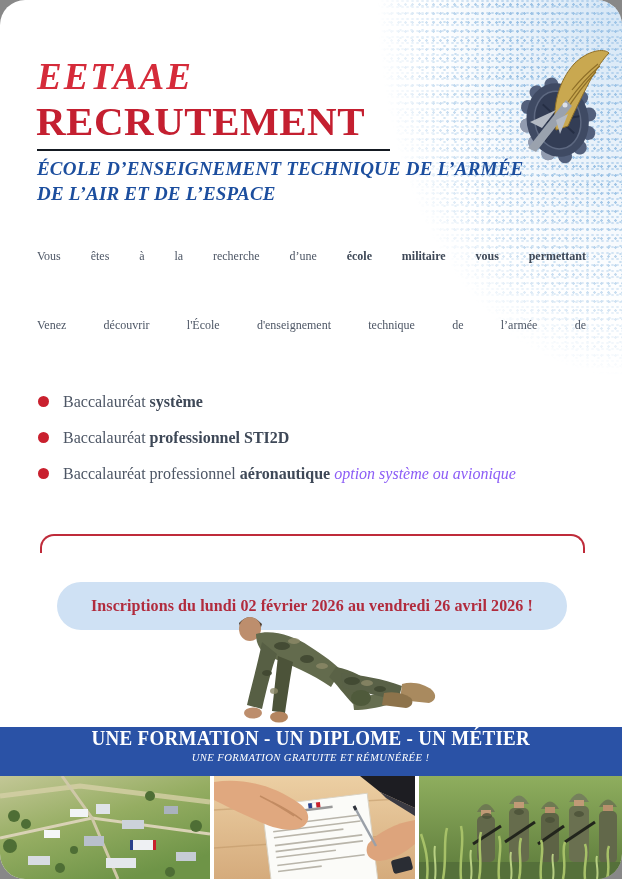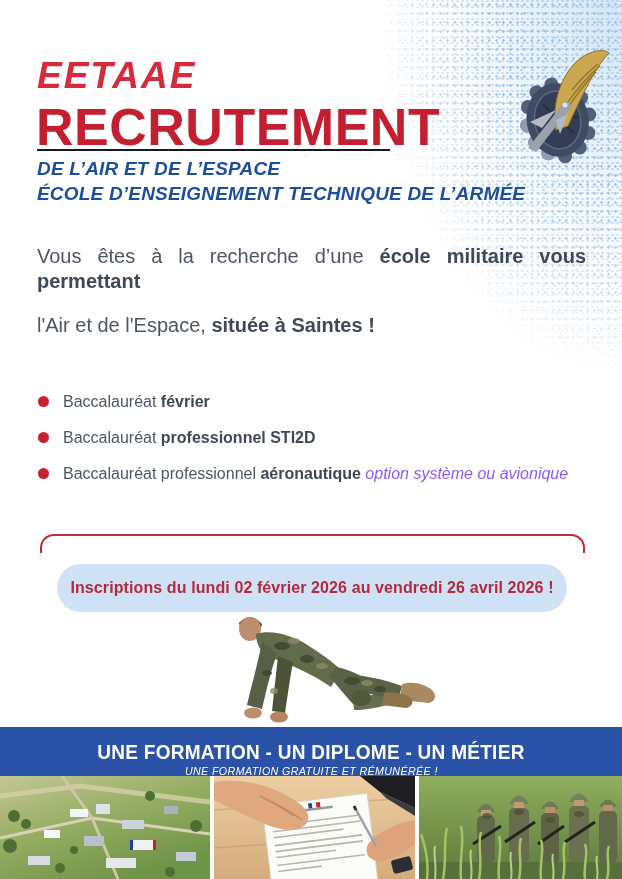--- a/index.html
+++ b/index.html
@@ -1,20 +1,21 @@
 <!DOCTYPE html>
 <html style="--brand-red: #d52b3a; --title-red: #c41f30; --subtitle-blue: #1c4e9e; --body-text: #4d5665; --bullet-red: #c9202e; --pill-bg: #cfe1f4; --pill-text: #b12b3d; --pill-border: #bf2b3a; --banner-bg: #2a52a6;"><head>
 <meta charset="utf-8">
 <style>
   html,body { margin:0; padding:0; background:#888; }
   .page {
     position:relative; width:622px; height:879px; margin:0 auto;
     background:#ffffff; overflow:hidden;
-    font-family:Liberation Sans, sans-serif;
+    font-family:Liberation Serif, serif;
     color: var(--body-text, #4d5665);
+    border-radius: 25px;
   }
   
   .speckle {
     position:absolute; top:0; right:0; width:255px; height:470px;
     background-image:
       radial-gradient(110% 95% at 100% 0%, rgba(160,198,233,.45), rgba(160,198,233,0) 72%),
       radial-gradient(circle, #9cc2e4 1px, rgba(156,194,228,0) 1.5px),
       radial-gradient(circle, #c2daf0 1px, rgba(194,218,240,0) 1.4px),
       radial-gradient(circle, #afd0ea 1px, rgba(175,208,234,0) 1.3px);
     background-size: 100% 100%, 7px 9px, 5px 6px, 11px 8px;
@@ -22,71 +23,71 @@
     -webkit-mask-image: radial-gradient(120% 100% at 100% 0%, #000 38%, rgba(0,0,0,.55) 62%, transparent 80%);
     mask-image: radial-gradient(120% 100% at 100% 0%, #000 38%, rgba(0,0,0,.55) 62%, transparent 80%);
   }
   .brand {
     position:absolute; left:37px; top:55px;
     font-size:37px; font-weight:bold; font-style:italic;
     letter-spacing:2px; color: var(--brand-red, #d52b3a);
   }
   .title {
     position:absolute; left:36px; top:97px;
-    font-size:52px; font-weight:bold; letter-spacing:0.5px;
+    font-size:41px; font-weight:bold; letter-spacing:0.5px;
     color: var(--title-red, #c41f30);
   }
   .title-underline {
     position:absolute; left:37px; top:149px; width:353px; height:2px;
     background:#151a22;
   }
   .subtitle {
     position:absolute; left:37px; top:156px; width:500px;
     font-size:19px; font-weight:bold; font-style:italic;
     line-height:25px; letter-spacing:0.2px;
     color: var(--subtitle-blue, #1c4e9e);
   }
   .badge { position:absolute; left:512px; top:50px; width:102px; height:120px; }
 
-  .para { position:absolute; left:37px; width:549px; font-size:20px; line-height:25px; }
+  .para { position:absolute; left:37px; width:549px; font-size:12px; line-height:25px; }
   .para .just { text-align:justify; text-align-last:justify; }
   .para b { color:#3e4857; }
   #para1 { top:244px; }
   #para2 { top:313px; }
 
   .bullets { position:absolute; left:37px; top:391px; width:560px; }
   .bullet-row { position:relative; height:36px; padding-left:26px; font-size:16px; line-height:22px; }
   .bullet-row .dot {
     position:absolute; left:1px; top:5px; width:11px; height:11px; border-radius:50%;
     background: var(--bullet-red, #c9202e);
   }
   .bullet-row b { color:#3e4857; }
   .bullet-row i { color:#8b5cf6; }
 
   .enroll-arc {
     position:absolute; left:40px; top:534px; width:541px; height:17px;
     border:2.5px solid var(--pill-border, #bf2b3a); border-bottom:none;
     border-radius:14px 14px 0 0;
   }
   .enroll-pill {
-    position:absolute; left:57px; top:564px; width:510px; height:48px;
+    position:absolute; left:57px; top:582px; width:510px; height:48px;
     background: var(--pill-bg, #cfe1f4); border-radius:24px;
     display:flex; align-items:center; justify-content:center;
   }
   .enroll-pill .txt {
     font-size:16px; font-weight:bold; white-space:nowrap; letter-spacing:0.1px;
     color: var(--pill-text, #b12b3d);
   }
 
   .hero { position:absolute; left:212px; top:611px; width:232px; height:117px; }
 
   .banner {
     position:absolute; left:0; top:727px; width:622px; height:63px;
     background: var(--banner-bg, #2a52a6);
-    display:flex; flex-direction:column; align-items:center; justify-content:center;
+    display:flex; flex-direction:column; align-items:center; 
   }
   .banner .line1 {
     color:#fff; font-weight:bold; font-size:20px; letter-spacing:0.3px;
     white-space:nowrap; transform:scaleX(0.95); transform-origin:center;
   }
   .banner .line2 {
     color:#fff; font-style:italic; font-size:11px; letter-spacing:0.4px;
     white-space:nowrap; transform:scaleX(0.97); margin-top:1px;
   }
 
@@ -102,22 +103,22 @@
 <body>
 
 <div class="page">
 
   <div class="speckle"></div>
 
   <div class="brand">EETAAE</div>
   <div class="title">RECRUTEMENT</div>
   <div class="title-underline"></div>
   <div class="subtitle">
+    <div>ÉCOLE D’ENSEIGNEMENT TECHNIQUE DE L’ARMÉE</div>
     <div>DE L’AIR ET DE L’ESPACE</div>
-    <div>ÉCOLE D’ENSEIGNEMENT TECHNIQUE DE L’ARMÉE</div>
   </div>
 
   <div class="badge">
     <svg width="102" height="120" viewBox="0 0 102 120">
       <g transform="rotate(-10 46 72)">
         <g fill="#53607c">
           <circle cx="46" cy="34" r="7"></circle>
             <circle cx="62" cy="39" r="7"></circle>
             <circle cx="73" cy="52" r="7"></circle>
           <circle cx="78" cy="70" r="7"></circle>
@@ -145,27 +146,27 @@
       <path d="M30 78 L18 72 L44 60 Z" fill="#b4bac4"></path>
       <path d="M44 70 L56 64 L48 84 Z" fill="#b4bac4"></path>
       <circle cx="53" cy="55" r="2.5" fill="#dde1e8"></circle>
     </svg>
   </div>
 
   <div class="para" id="para1">
     <div class="just"><span>Vous êtes à la recherche d’une </span><b>école militaire vous permettant</b></div>
   </div>
   <div class="para" id="para2">
-    <div><span>l'Air et de l'Espace, </span><b>située à Saintes !</b></div>
+    <div class="just"><span>Venez découvrir l'École d'enseignement technique de l’armée de</span></div>
   </div>
 
   <div class="bullets">
     <div class="bullet-row">
       <span class="dot"></span>
-      <span>Baccalauréat </span><b>février</b><i></i>
+      <span>Baccalauréat </span><b>système</b><i></i>
     </div>
     <div class="bullet-row">
       <span class="dot"></span>
       <span>Baccalauréat </span><b>professionnel STI2D</b><i></i>
     </div>
     <div class="bullet-row">
       <span class="dot"></span>
       <span>Baccalauréat professionnel </span><b>aéronautique</b><i> option système ou avionique</i>
     </div>
   </div>

